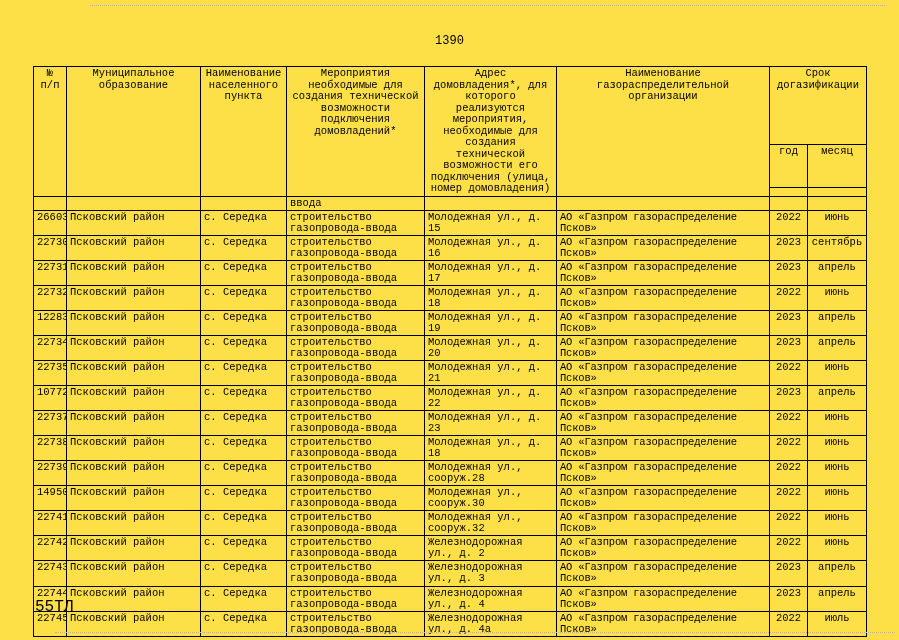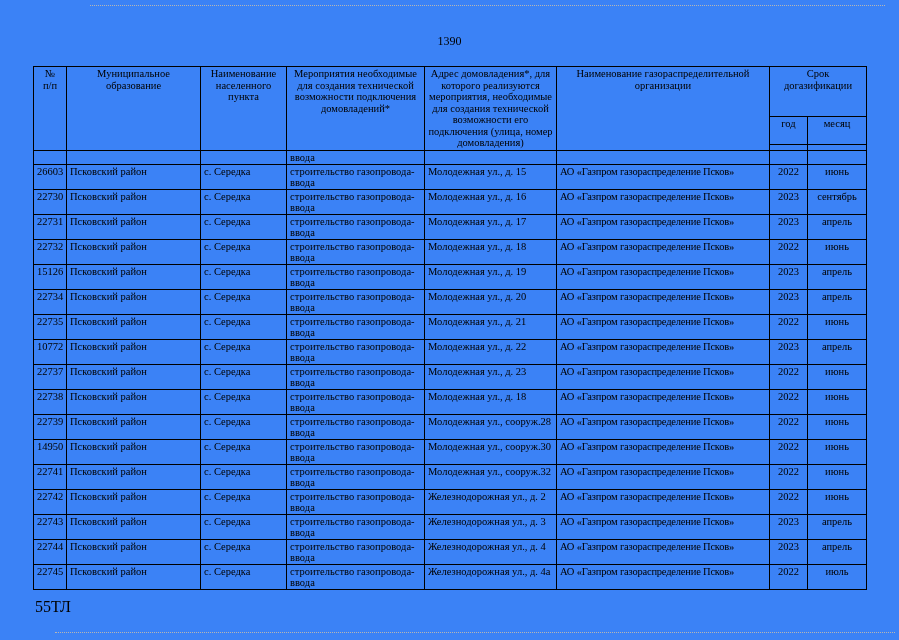--- a/index.html
+++ b/index.html
@@ -4,22 +4,22 @@
 <style>
   html, body {
     margin: 0;
     padding: 0;
     background: #ffffff;
   }
   .page {
     position: relative;
     width: 899px;
     height: 640px;
-    background: #3b82f6;
-    font-family: Liberation Serif, serif;
+    background: #fde047;
+    font-family: Liberation Mono, monospace;
     color: #000000;
     overflow: hidden;
   }
   .page-number {
     position: absolute;
     top: 34px;
     left: 0;
     right: 0;
     text-align: center;
     font-size: 12px;
@@ -161,21 +161,21 @@
           <td class="col-num">22732</td>
           <td class="col-municipality">Псковский район</td>
           <td class="col-settlement">с. Середка</td>
           <td class="col-measure">строительство газопровода-ввода</td>
           <td class="col-address">Молодежная ул., д. 18</td>
           <td class="col-org">АО «Газпром газораспределение Псков»</td>
           <td class="col-year">2022</td>
           <td class="col-month">июнь</td>
         </tr>
         <tr>
-          <td class="col-num">15126</td>
+          <td class="col-num">12283</td>
           <td class="col-municipality">Псковский район</td>
           <td class="col-settlement">с. Середка</td>
           <td class="col-measure">строительство газопровода-ввода</td>
           <td class="col-address">Молодежная ул., д. 19</td>
           <td class="col-org">АО «Газпром газораспределение Псков»</td>
           <td class="col-year">2023</td>
           <td class="col-month">апрель</td>
         </tr>
         <tr>
           <td class="col-num">22734</td>

